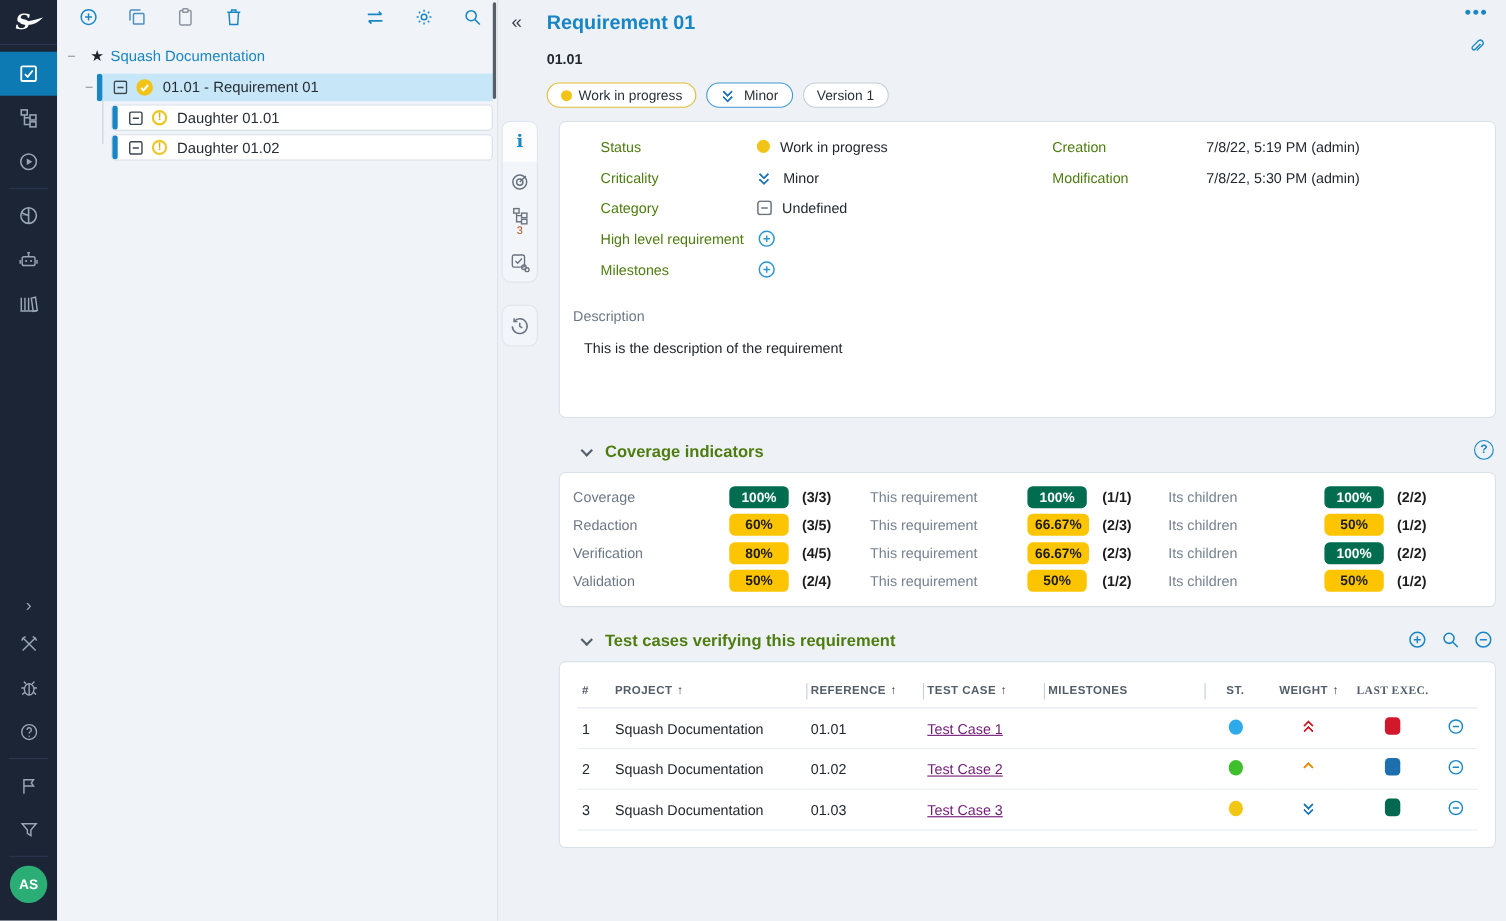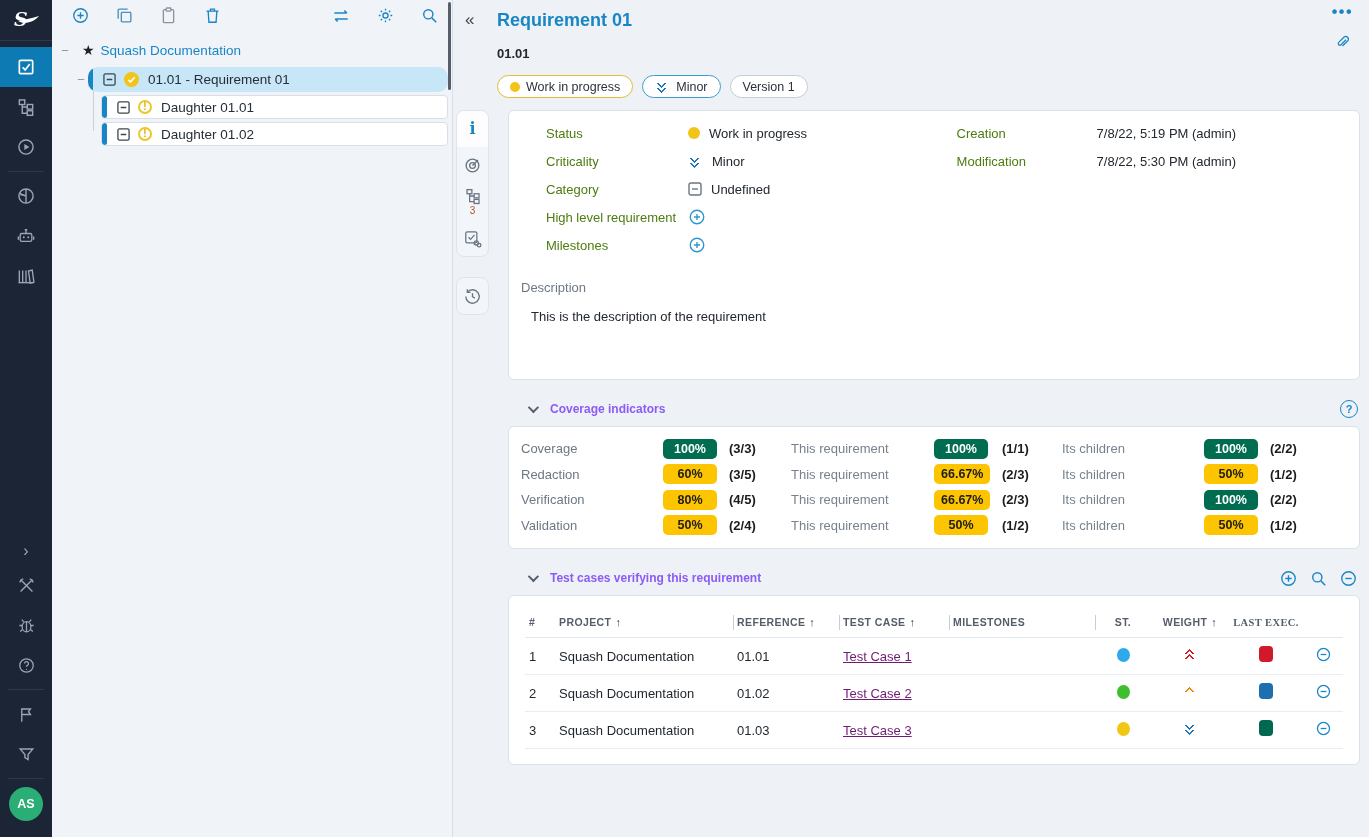--- a/index.html
+++ b/index.html
@@ -27,21 +27,21 @@
   .tb-gap { width:18px; }
   .tb-spacer { flex:1; }
   .tree-scrollthumb { position:absolute; right:1px; top:2px; width:3px; height:88px; background:#555e69; border-radius:2px; cursor:pointer; }
 
   .tree { padding:6px 4px 0 6px; }
   .tree-row { display:flex; align-items:center; height:26px; cursor:pointer; }
   .t-toggle { width:14px; text-align:center; color:#8a929c; font-size:13px; flex:0 0 14px; }
   .t-star { color:#1d232b; font-size:14px; margin:0 6px 0 10px; }
   .root-label { color:#1886c5; font-size:13.5px; }
   .req-row { margin-left:16px; margin-top:4px; display:flex; align-items:center; }
-  .req-highlight { flex:1; display:flex; align-items:center; height:25px; background:#c7e6f7; border-radius:10px; overflow:hidden; }
+  .req-highlight { flex:1; display:flex; align-items:center; height:25px; background:#c7e6f7; border-radius:0; overflow:hidden; }
   .node-bar { width:5px; align-self:stretch; background:#1886c5; border-radius:3px; flex:0 0 5px; }
   .box-minus { margin-left:10px; flex:0 0 13px; }
   .node-status { margin-left:8px; }
   .check-circle { width:15px; height:15px; border-radius:50%; background:#f2c418; display:flex; align-items:center; justify-content:center; }
   .warn-circle { width:14px; height:14px; border-radius:50%; border:2px solid #ecc728; color:#dfa90f; font-size:10px; font-weight:bold; display:flex; align-items:center; justify-content:center; line-height:1; }
   .node-label { margin-left:9px; color:#272e36; font-size:13.5px; }
   .children { margin-left:43px; position:relative; }
   .children::before { content:""; position:absolute; left:-8px; top:-4px; bottom:15px; width:1px; background:#c9d1da; }
   .child-card { position:relative; display:flex; align-items:center; height:24px; background:#fff; border:1px solid #d9dfe7; border-radius:4px; margin-top:3px; overflow:hidden; cursor:pointer; }
   .child-card::before { content:""; position:absolute; left:-8px; top:50%; width:8px; height:1px; background:#c9d1da; }
@@ -89,21 +89,21 @@
   .chev i { position:absolute; left:3px; width:7px; height:7px; border:solid currentColor; border-width:2.6px 2.6px 0 0; border-radius:0.5px; }
   .wt-up i { transform:rotate(-45deg); }
   .wt-up .c1 { top:2px; } .wt-up .c2 { top:7px; }
   .wt-down i { transform:rotate(135deg); }
   .wt-down .c1 { top:0px; } .wt-down .c2 { top:5px; }
   .wt-single .c1 { top:3px; }
   .wt-red { color:#d11a24; } .wt-orange { color:#ee8a00; } .wt-blue { color:#1c75bb; }
 
   .section-head { display:flex; align-items:center; margin:22px 2px 10px 20px; position:relative; }
   .sec-chev { width:8px; height:8px; border:solid #55606c; border-width:0 2px 2px 0; transform:rotate(45deg) translateY(-2px); margin-right:14px; cursor:pointer; }
-  .sec-title { color:#8b5cf6; font-size:12px; font-weight:700; }
+  .sec-title { color:#4d7c0f; font-size:15px; font-weight:700; }
   .sec-icons { position:absolute; right:0; top:-2px; display:flex; gap:11px; }
   .help-circle { width:18px; height:18px; border-radius:50%; border:1.8px solid #1886c5; color:#1886c5; font-size:11px; font-weight:bold; display:flex; align-items:center; justify-content:center; cursor:pointer; }
 
   .coverage-card { padding:9px 0 10px 12px; }
   .crow { display:grid; grid-template-columns:142px 58px 70px 143px 60px 68px 142px 58px auto; align-items:center; height:25.5px; }
   .clabel { color:#6d7886; }
   .csub { color:#76markdown8290; color:#768290; }
   .cbadge { justify-self:start; min-width:54px; text-align:center; padding:3px 7px; border-radius:5px; font-weight:700; font-size:12.5px; }
   .b-green { background:#006d50; color:#fff; }
   .b-yellow { background:#fdc500; color:#1c1c1c; }

